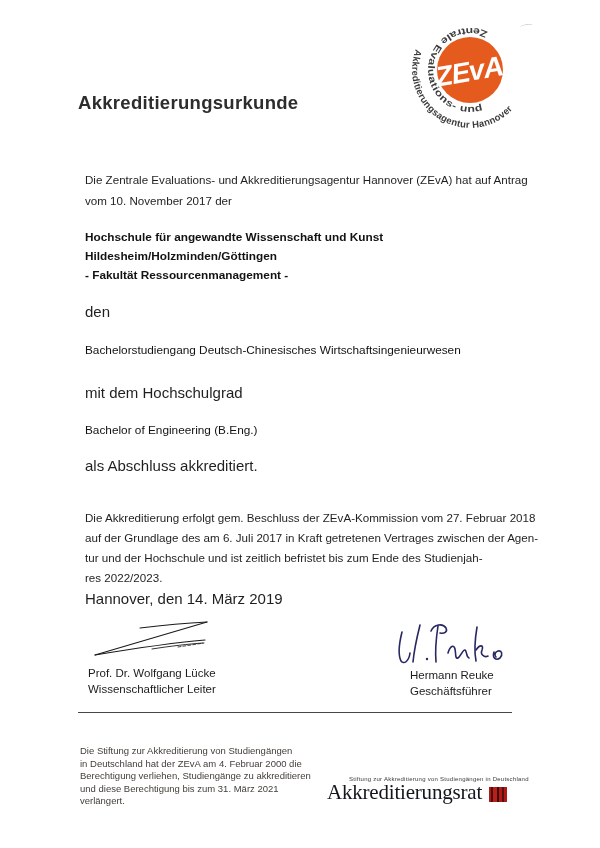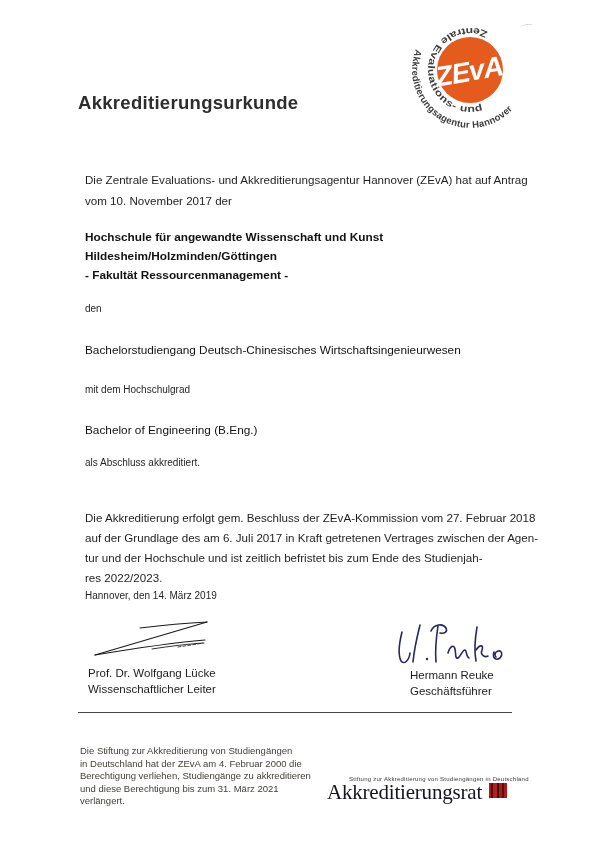--- a/index.html
+++ b/index.html
@@ -16,40 +16,40 @@
     left:78px; top:92px;
     font-size:18.5px; font-weight:700; color:#2d2d2d; letter-spacing:.3px;
   }
   .para{
     left:85px; width:462px;
     font-size:11.6px; line-height:20.5px;
     white-space:pre-line;
     color:#1f1f1f;
   }
   .para.bold{font-weight:700; color:#121212; line-height:19.2px; font-size:11.8px;}
-  .single{left:85px; font-size:10px; color:#1f1f1f;}
+  .single{left:85px; font-size:15px; color:#1f1f1f;}
   .single.bold{font-weight:400; color:#121212; font-size:11.8px;}
   .sig-name{
     font-size:11.5px; line-height:15.8px; color:#1c1c1c; white-space:pre-line;
   }
   .divider{
     left:78px; top:712px; width:434px; height:1.3px; background:#474747;
   }
   .footer-note{
     left:80px; top:745px; width:270px;
     font-size:9.5px; line-height:12.6px; color:#44403a;
     white-space:pre-line;
   }
   .stiftung-line{
     left:349px; top:776px;
     font-size:6px; letter-spacing:.25px; color:#3a3a3a; white-space:nowrap;
   }
   .council-row{
     left:327px; top:780px;
-    display:flex; align-items:flex-start; gap:7px;
+    display:flex; align-items:center; gap:7px;
   }
   .council-text{
     font-family:"Liberation Serif", serif;
     font-size:21px; letter-spacing:-.2px; color:#15151d; white-space:nowrap;
   }
   .council-mark{
     width:18px; height:15px; margin-top:3px;
     background:linear-gradient(90deg,#ad1a17 0 2px,#48100e 2px 4px,#b91f1b 4px 8px,#3c0d0b 8px 10px,#b01a17 10px 13px,#551210 13px 15px,#ad1a17 15px 18px);
   }
   .scan-artifact{

